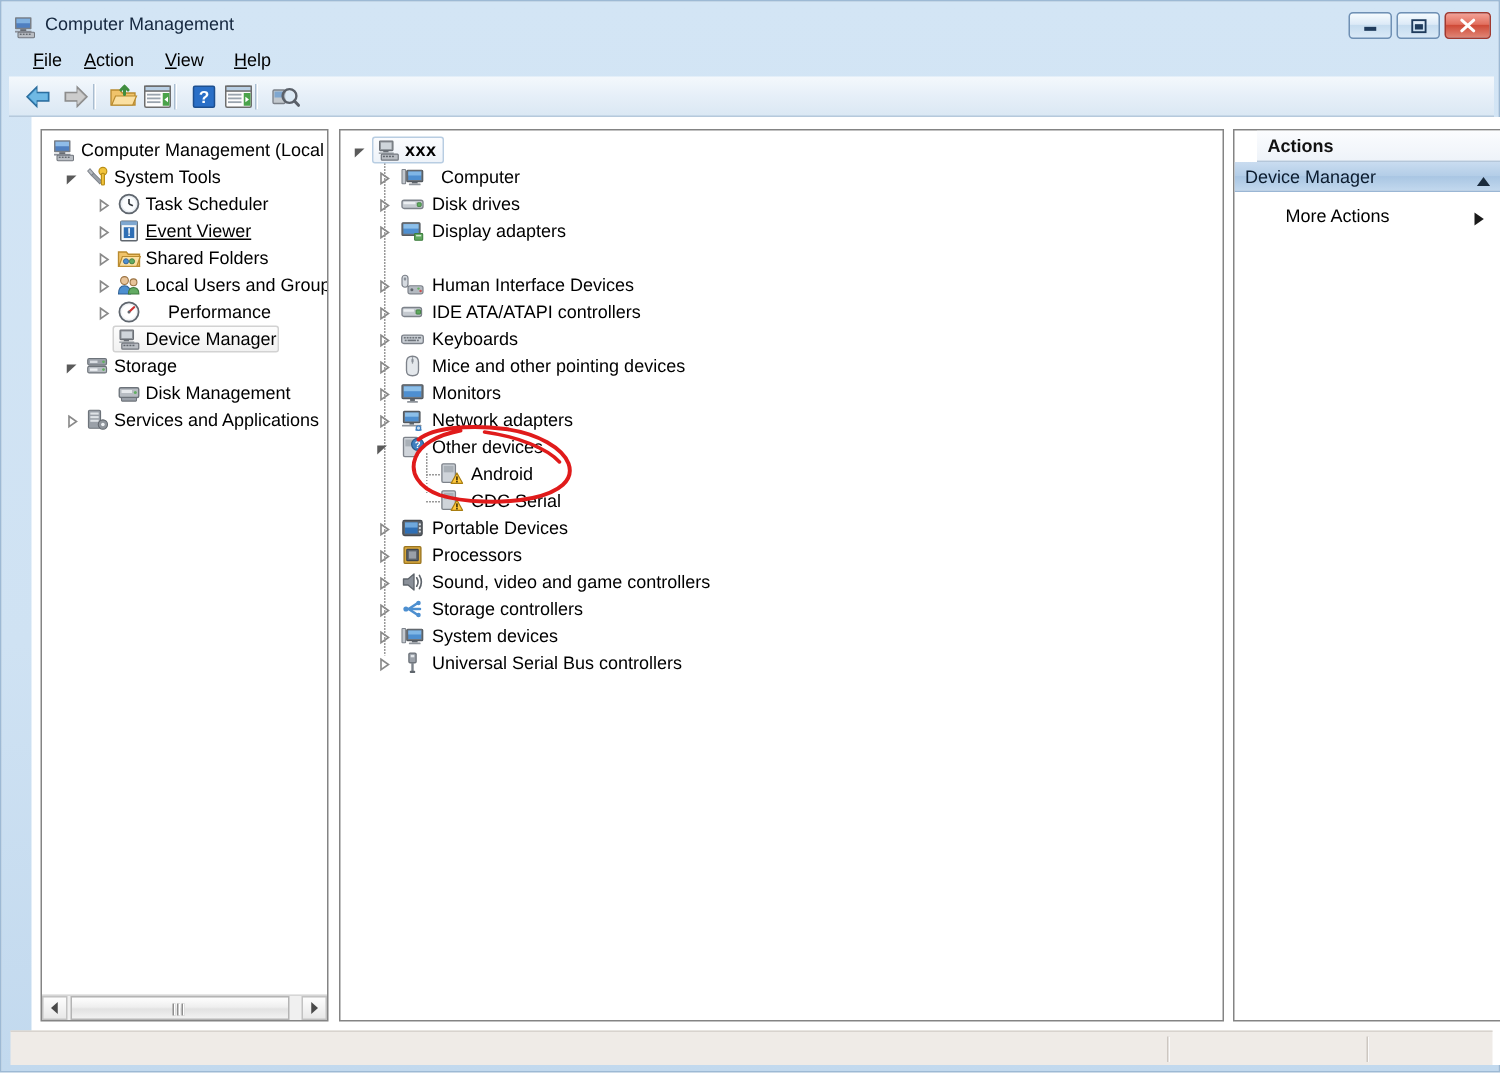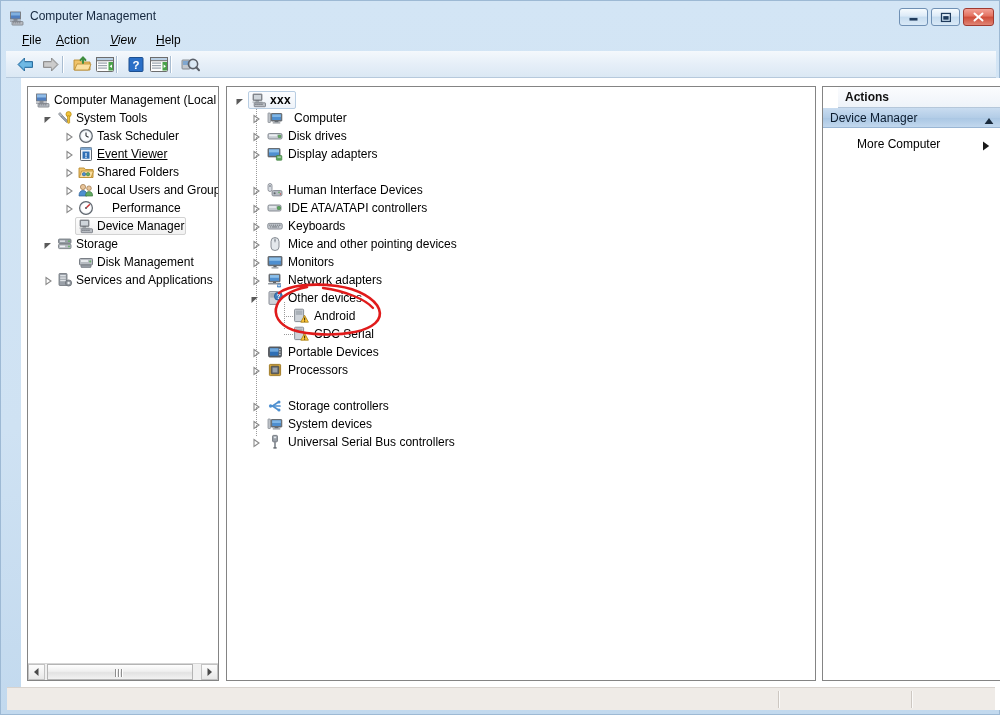--- a/index.html
+++ b/index.html
@@ -393,21 +393,21 @@
           <line x1="11" y1="5" x2="20" y2="13"></line>
           <line x1="20" y1="5" x2="11" y2="13"></line>
         </g>
       </svg>
     </div>
   </div>
 
   <div id="menubar">
     <div class="menu-item" style="left:10px;"><u>F</u><span>ile</span></div>
     <div class="menu-item" style="left:44px;"><u>A</u><span>ction</span></div>
-    <div class="menu-item" style="left:98px;font-style:italic;"><u>V</u><span>iew</span></div>
+    <div class="menu-item" style="left:98px;"><u>V</u><span>iew</span></div>
     <div class="menu-item" style="left:144px;"><u>H</u><span>elp</span></div>
   </div>
 
   <div id="toolbar">
     <div class="tb-btn" style="left:9px;">
       <svg width="22" height="21" viewBox="0 0 22 21">
         <path d="M9.5 4 L3 10.5 L9.5 17 L9.5 13.4 L17.5 13.4 L17.5 7.6 L9.5 7.6 Z" fill="#4c9fd6" stroke="#2c6e9e" stroke-width="1"></path>
         <path d="M9.5 5.4 L4.3 10.5 L9.5 15.6 L9.5 12.6 L16.6 12.6 L16.6 8.4 L9.5 8.4 Z" fill="#7fc4ea" opacity="0.7"></path>
       </svg>
     </div>
@@ -958,20 +958,35 @@
         <span class="tw-icon" style="left:40px;">
           <svg width="16" height="16" viewBox="0 0 16 16">
             <rect x="2.4" y="2.4" width="11.2" height="11.2" rx="0.8" fill="#d8a83c" stroke="#9a7520" stroke-width="0.9"></rect>
             <rect x="4.2" y="4.2" width="7.6" height="7.6" rx="0.5" fill="#5f656c" stroke="#41464c" stroke-width="0.8"></rect>
             <rect x="5.6" y="5.6" width="4.8" height="4.8" fill="#9aa0a8"></rect>
           </svg>
         </span>
         <span class="tw-label" style="left:61px;">Processors</span>
       </div>
 
+      <div class="tree-row" style="top:292px; width:588px;">
+        <span class="tw-expander" style="left:24px;">
+          <svg width="10" height="10" viewBox="0 0 10 10">
+                <path d="M3 1.5 L8 5 L3 8.5 Z" fill="none" stroke="#8a8a8a" stroke-width="1.1"></path>
+              </svg>
+        </span>
+        <span class="tw-icon" style="left:40px;">
+          <svg width="16" height="16" viewBox="0 0 16 16">
+            <path d="M2 6 L5 6 L9 2.6 L9 13.4 L5 10 L2 10 Z" fill="#8a9099" stroke="#5f656c" stroke-width="0.9" stroke-linejoin="round"></path>
+            <path d="M10.8 5.2 Q12.6 8 10.8 10.8" stroke="#5f656c" stroke-width="1.1" fill="none" stroke-linecap="round"></path>
+            <path d="M12.6 3.6 Q15.2 8 12.6 12.4" stroke="#5f656c" stroke-width="1.1" fill="none" stroke-linecap="round"></path>
+          </svg>
+        </span>
+        <span class="tw-label" style="left:61px;">Sound, video and game controllers</span>
+      </div>
 
       <div class="tree-row" style="top:310px; width:588px;">
         <span class="tw-expander" style="left:24px;">
           <svg width="10" height="10" viewBox="0 0 10 10">
                 <path d="M3 1.5 L8 5 L3 8.5 Z" fill="none" stroke="#8a8a8a" stroke-width="1.1"></path>
               </svg>
         </span>
         <span class="tw-icon" style="left:40px;">
           <svg width="16" height="16" viewBox="0 0 16 16">
             <g stroke="#4d8fd0" stroke-width="1.7" fill="none" stroke-linecap="round">
@@ -1039,21 +1054,21 @@
       <div id="actions-section">
         <span id="actions-section-label">Device Manager</span>
         <span id="actions-collapse">
           <svg width="10" height="8" viewBox="0 0 10 8">
                 <path d="M5 1 L9.4 7 L0.6 7 Z" fill="#1a2b3d"></path>
               </svg>
         </span>
       </div>
 
       <div id="more-actions">
-        <span id="more-actions-label">More Computer</span>
+        <span id="more-actions-label">More Actions</span>
         <span id="more-actions-arrow">
           <svg width="8" height="10" viewBox="0 0 8 10">
                 <path d="M1 0.6 L7.2 5 L1 9.4 Z" fill="#1a1a1a"></path>
               </svg>
         </span>
       </div>
     </div>
 
   </div>
 

